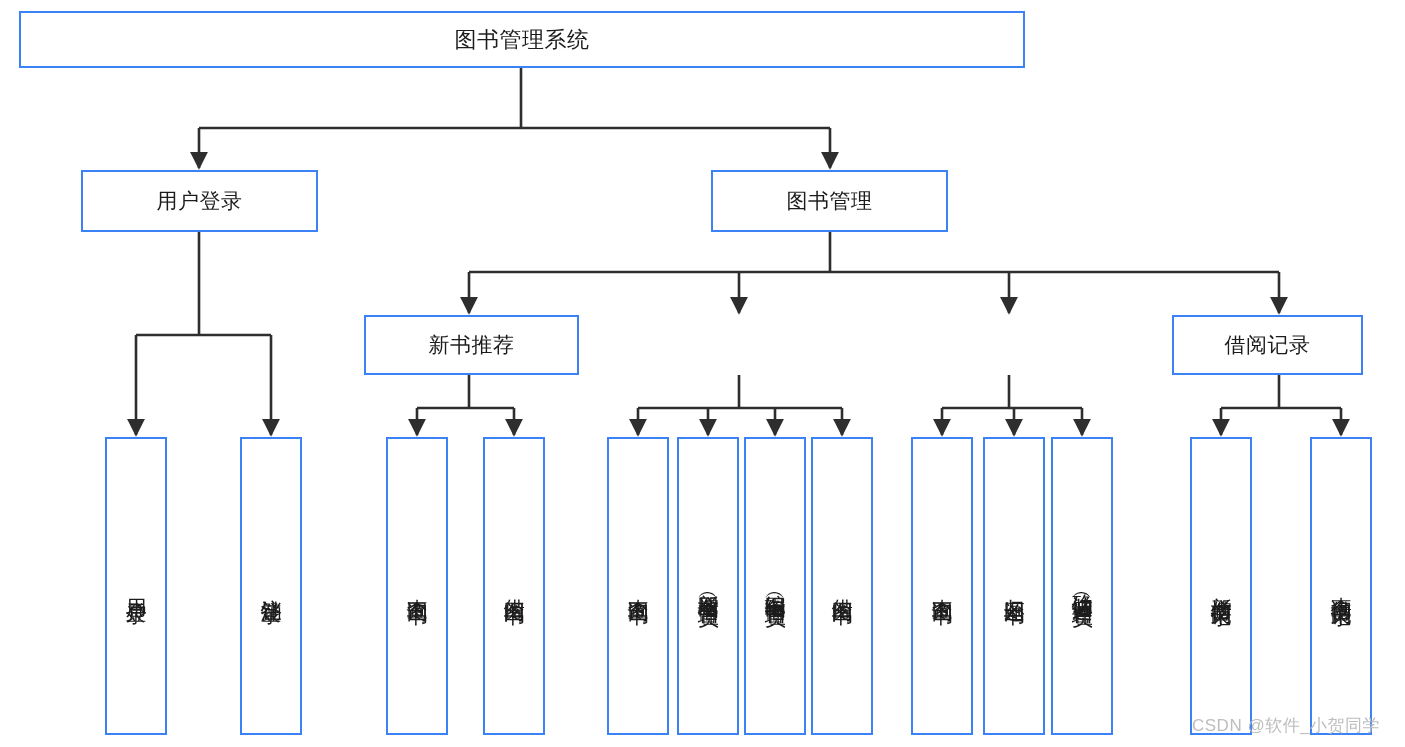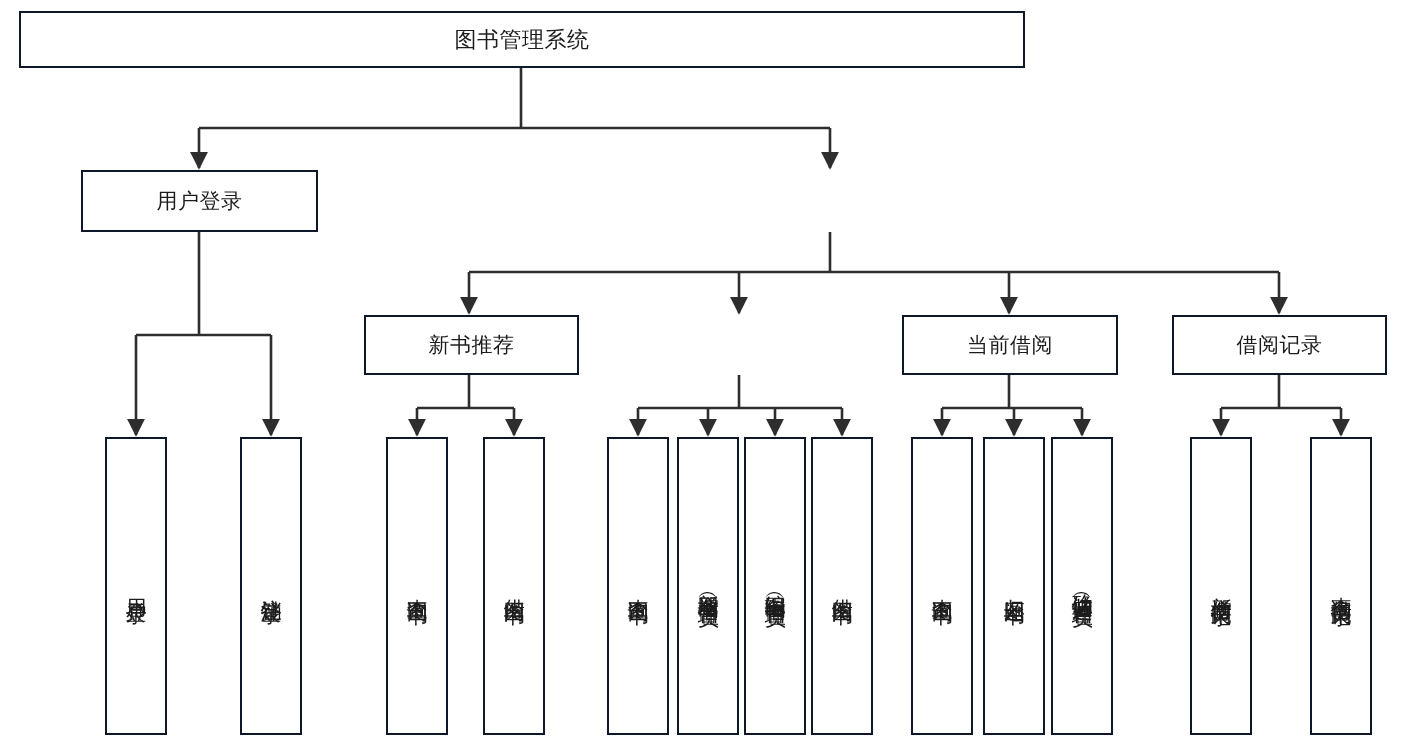--- a/index.html
+++ b/index.html
@@ -23,21 +23,21 @@
     position: absolute;
     left: 0;
     top: 0;
     width: 1405px;
     height: 747px;
   }
   .node-box {
     position: absolute;
     box-sizing: border-box;
     background: #ffffff;
-    border: 2px solid #0f172a;
+    border: 2px solid #3b82f6;
     display: flex;
     align-items: center;
     justify-content: center;
     overflow: hidden;
   }
   .node-label-h {
     font-size: 21px;
     color: #1c1c1c;
     line-height: 1.15;
     white-space: nowrap;
@@ -117,28 +117,28 @@
     </g>
   </svg>
 
   <div class="node-box root" style="left: 19px; top: 11px; width: 1006px; height: 57px;">
     <span class="node-label-h">图书管理系统</span>
   </div>
 
   <div class="node-box" style="left: 81px; top: 170px; width: 237px; height: 62px;">
     <span class="node-label-h">用户登录</span>
   </div>
+  <div class="node-box" style="left: 711px; top: 170px; width: 237px; height: 62px;">
+    <span class="node-label-h">图书管理</span>
+  </div>
 
   <div class="node-box" style="left: 364px; top: 315px; width: 215px; height: 60px;">
     <span class="node-label-h">新书推荐</span>
   </div>
-  <div class="node-box" style="left: 902px; top: 315px; width: 216px; height: 60px;">
-    <span class="node-label-h">当前借阅</span>
-  </div>
-  <div class="node-box" style="left: 1172px; top: 315px; width: 215px; height: 60px;">
+  <div class="node-box" style="left: 1172px; top: 315px; width: 191px; height: 60px;">
     <span class="node-label-h">借阅记录</span>
   </div>
 
   <div class="node-box" style="left: 105px; top: 437px; width: 62px; height: 298px;">
     <span class="node-label-v">用户登录</span>
   </div>
   <div class="node-box" style="left: 240px; top: 437px; width: 62px; height: 298px;">
     <span class="node-label-v">注销登录</span>
   </div>
   <div class="node-box" style="left: 386px; top: 437px; width: 62px; height: 298px;">
@@ -168,14 +168,15 @@
   <div class="node-box" style="left: 1051px; top: 437px; width: 62px; height: 298px;">
     <span class="node-label-v">确认归还（管理员）</span>
   </div>
   <div class="node-box" style="left: 1190px; top: 437px; width: 62px; height: 298px;">
     <span class="node-label-v">新增借阅记录</span>
   </div>
   <div class="node-box" style="left: 1310px; top: 437px; width: 62px; height: 298px;">
     <span class="node-label-v">查询借阅记录</span>
   </div>
 
+  <div class="watermark" style="left: 1192px; top: 714px; color: rgb(189, 189, 189);">CSDN @软件_小贺同学</div>
 
 </div>
 
 </body></html>

